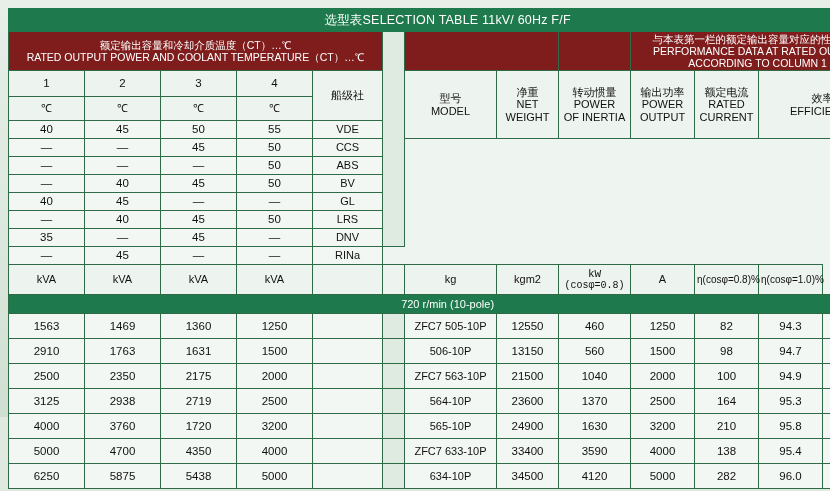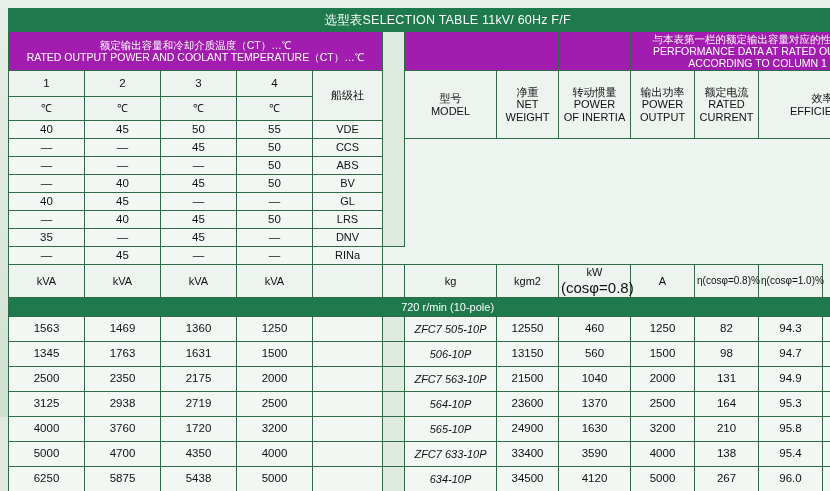--- a/index.html
+++ b/index.html
@@ -35,46 +35,46 @@
   .title-bar{
     background:#1e7a4d;
     color:#ffffff;
     font-weight:bold;
     font-size:12.5px;
     letter-spacing:.2px;
     height:20px;
     border:1px solid #1e7a4d !important;
   }
   .hdr-green{
-    background:#a21caf;
+    background:#7f1d1d;
     color:#ffffff;
     font-size:10.5px;
     text-align:left;
     padding-left:5px;
     line-height:1.25;
   }
   .hdr-green.center{ text-align:center; padding-left:0; }
   .cell-light{ background:#edf3ee; }
   .cell-pale{ background:#f2f7f3; }
   .num{ font-size:11.5px; }
   .xsmall{ font-size:10px; }
-  .sub{ font-size:15px; }
+  .sub{ font-size:10px; }
   .rpm-bar{
     background:#1e7a4d;
     color:#ffffff;
     font-size:11px;
     font-weight:bold;
     text-align:left;
     padding-left:6px;
     height:16px;
   }
   .blank-col{ background:#dfeae1; border-left:1px solid #2f6b46;border-right:1px solid #2f6b46; }
-  .model{ font-size:11px;font-style:italic; }
+  .model{ font-size:11px; }
   .row-h{ height:25px; }
-  .two-line{ line-height:1.1; }
+  .two-line{ line-height:1.1;font-family:Liberation Mono, monospace; }
 </style>
 </head>
 <body>
 
 <div class="sheet">
   <table class="main">
     <colgroup>
       <col style="width:76px">
         <col style="width:76px">
         <col style="width:76px">
@@ -242,21 +242,21 @@
       <td class="blank-col"></td>
       <td class="cell-pale model">ZFC7 505-10P</td>
       <td class="cell-pale num">12550</td>
       <td class="cell-pale num">460</td>
       <td class="cell-pale num">1250</td>
       <td class="cell-pale num">82</td>
       <td class="cell-pale num">94.3</td>
       <td class="cell-pale num">95.4</td>
     </tr>
     <tr class="row-h">
-      <td class="cell-pale num">1345</td>
+      <td class="cell-pale num">2910</td>
       <td class="cell-pale num">1763</td>
       <td class="cell-pale num">1631</td>
       <td class="cell-pale num">1500</td>
       <td class="cell-pale"></td>
       <td class="blank-col"></td>
       <td class="cell-pale model">506-10P</td>
       <td class="cell-pale num">13150</td>
       <td class="cell-pale num">560</td>
       <td class="cell-pale num">1500</td>
       <td class="cell-pale num">98</td>
@@ -267,21 +267,21 @@
       <td class="cell-pale num">2500</td>
       <td class="cell-pale num">2350</td>
       <td class="cell-pale num">2175</td>
       <td class="cell-pale num">2000</td>
       <td class="cell-pale"></td>
       <td class="blank-col"></td>
       <td class="cell-pale model">ZFC7 563-10P</td>
       <td class="cell-pale num">21500</td>
       <td class="cell-pale num">1040</td>
       <td class="cell-pale num">2000</td>
-      <td class="cell-pale num">131</td>
+      <td class="cell-pale num">100</td>
       <td class="cell-pale num">94.9</td>
       <td class="cell-pale num">95.9</td>
     </tr>
     <tr class="row-h">
       <td class="cell-pale num">3125</td>
       <td class="cell-pale num">2938</td>
       <td class="cell-pale num">2719</td>
       <td class="cell-pale num">2500</td>
       <td class="cell-pale"></td>
       <td class="blank-col"></td>
@@ -327,19 +327,19 @@
       <td class="cell-pale num">6250</td>
       <td class="cell-pale num">5875</td>
       <td class="cell-pale num">5438</td>
       <td class="cell-pale num">5000</td>
       <td class="cell-pale"></td>
       <td class="blank-col"></td>
       <td class="cell-pale model">634-10P</td>
       <td class="cell-pale num">34500</td>
       <td class="cell-pale num">4120</td>
       <td class="cell-pale num">5000</td>
-      <td class="cell-pale num">267</td>
+      <td class="cell-pale num">282</td>
       <td class="cell-pale num">96.0</td>
       <td class="cell-pale num">96.7</td>
     </tr>
   </tbody>
     </table>
 </div>
 
 </body></html>

